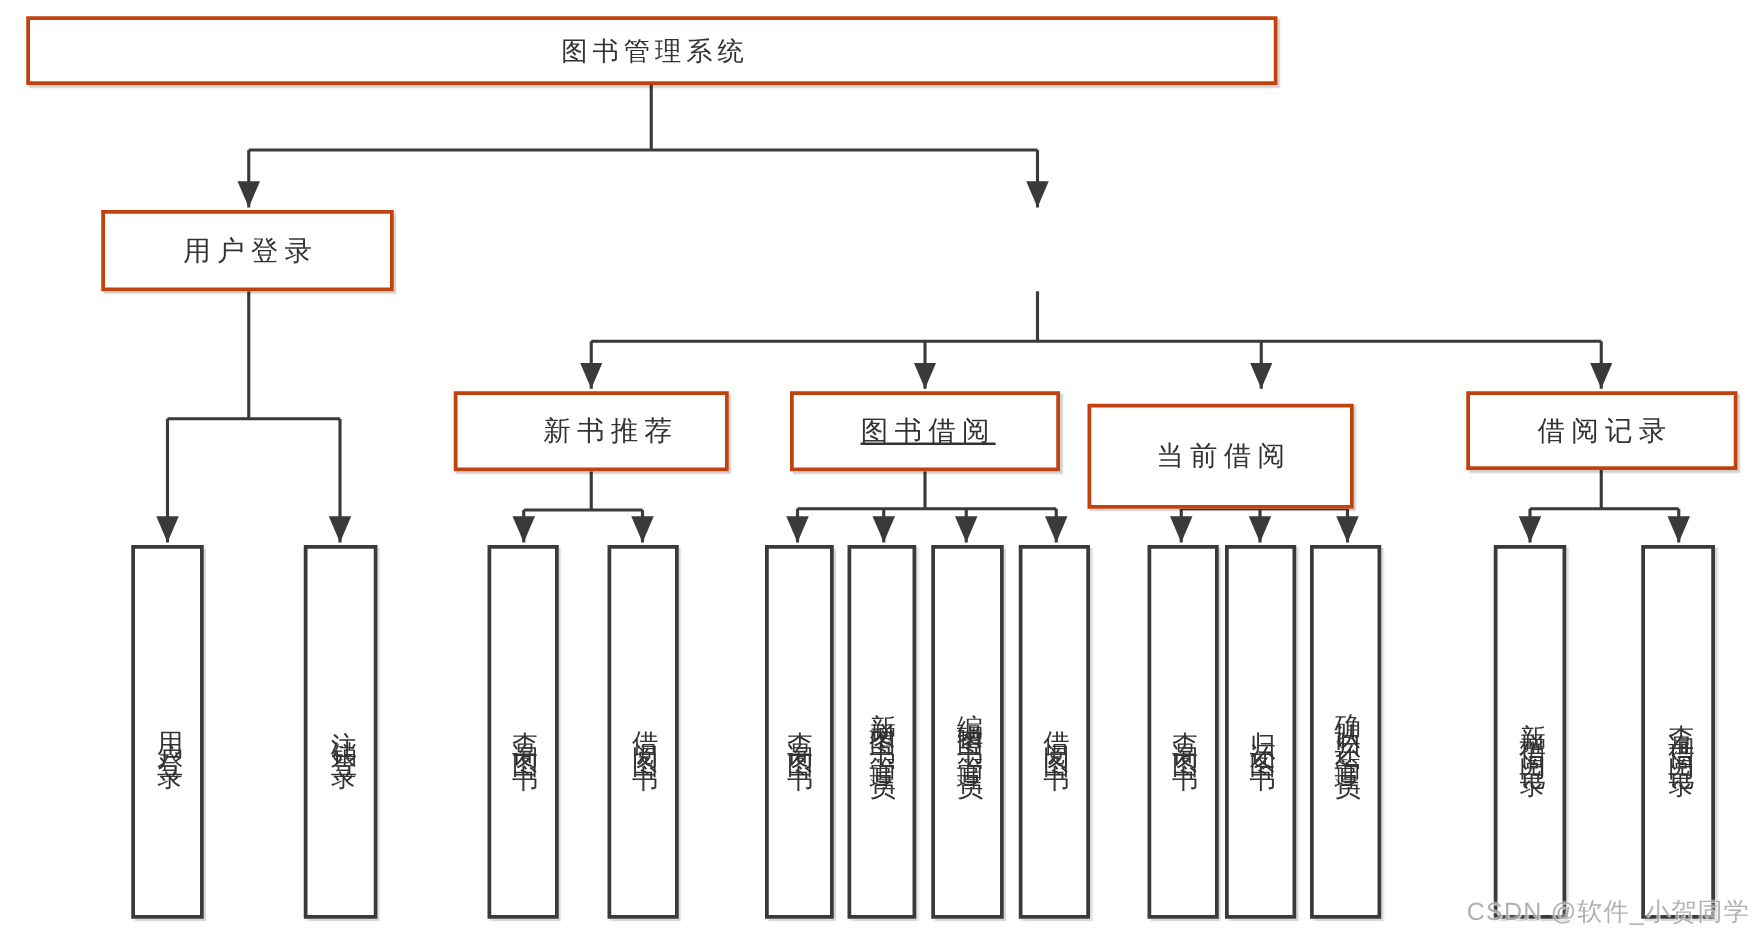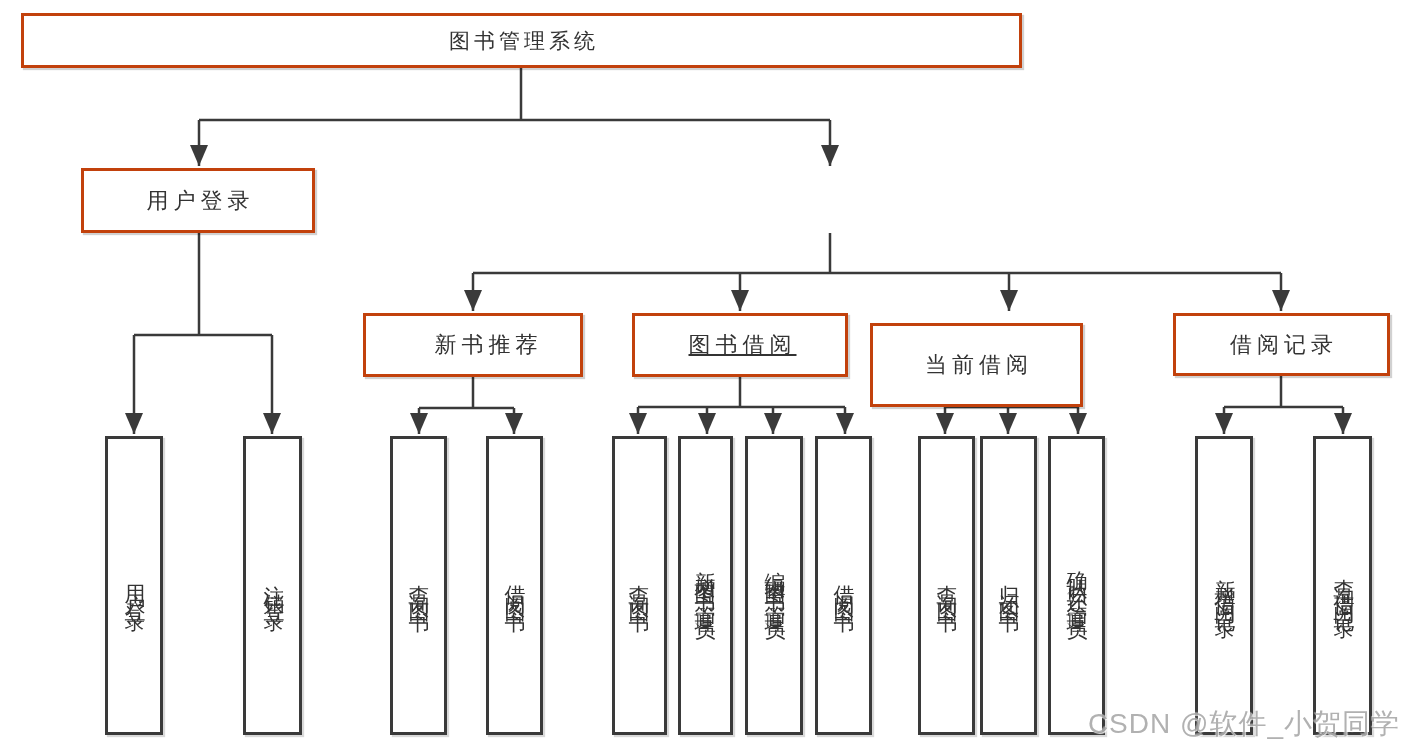--- a/index.html
+++ b/index.html
@@ -34,21 +34,21 @@
   #n-l4{left:612px;width:55px;}
   #n-l5{left:678px;width:55px;letter-spacing:7px;}
   #n-l6{left:745px;width:58px;letter-spacing:7px;}
   #n-l7{left:815px;width:57px;}
   #n-l8{left:918px;width:57px;}
   #n-l9{left:980px;width:57px;}
   #n-l10{left:1048px;width:57px;letter-spacing:7px;}
   #n-l11{left:1195px;width:58px;letter-spacing:8px;}
   #n-l12{left:1313px;width:59px;letter-spacing:8px;}
   .watermark{
-    position:absolute;right:5px;bottom:4px;font-size:28px;letter-spacing:1px;
+    position:absolute;right:5px;bottom:4px;font-size:20px;letter-spacing:1px;
     color:#ababab;opacity:0.92;
     text-shadow:1px 1px 1px rgba(255,255,255,0.95), -1px -1px 1px rgba(255,255,255,0.5);
   }
   .conn{stroke:#3a3a3a;stroke-width:2.5;fill:none;}
 </style>
 </head>
 <body>
 
 <div class="canvas">
 

